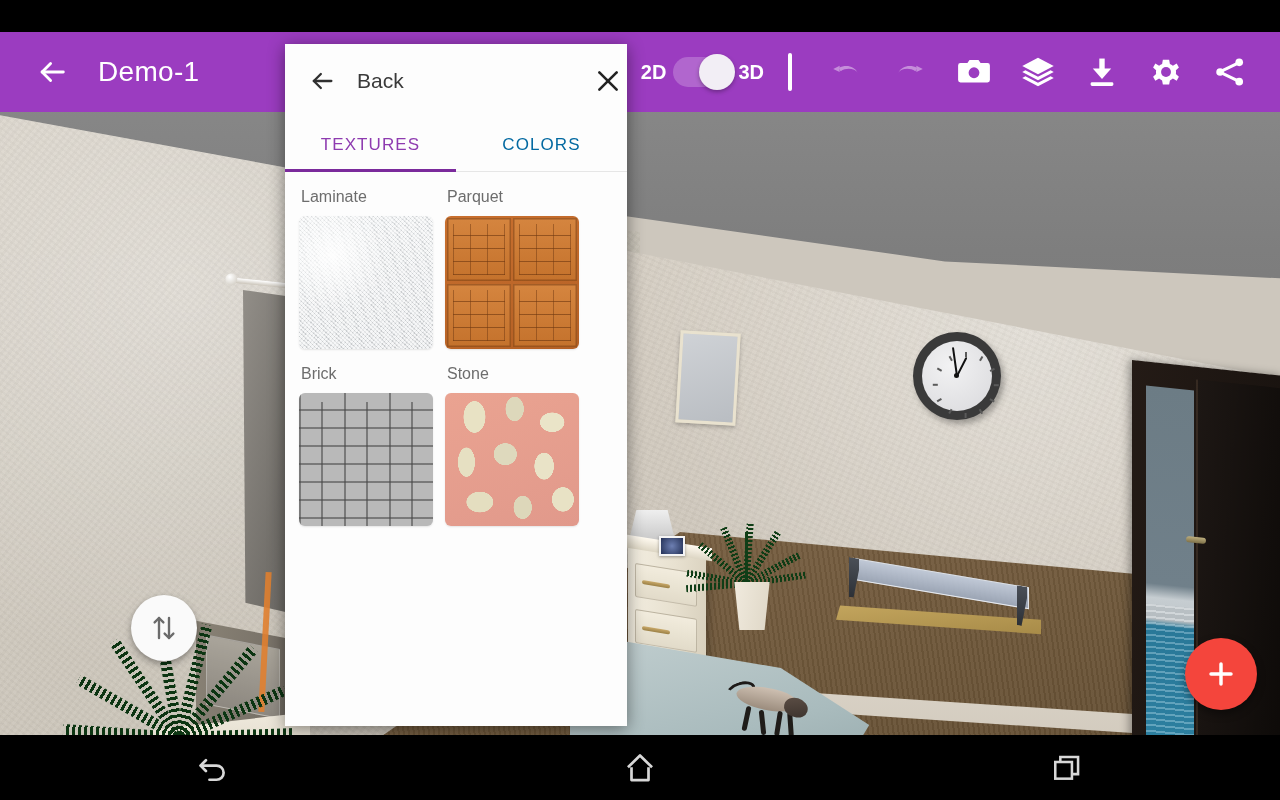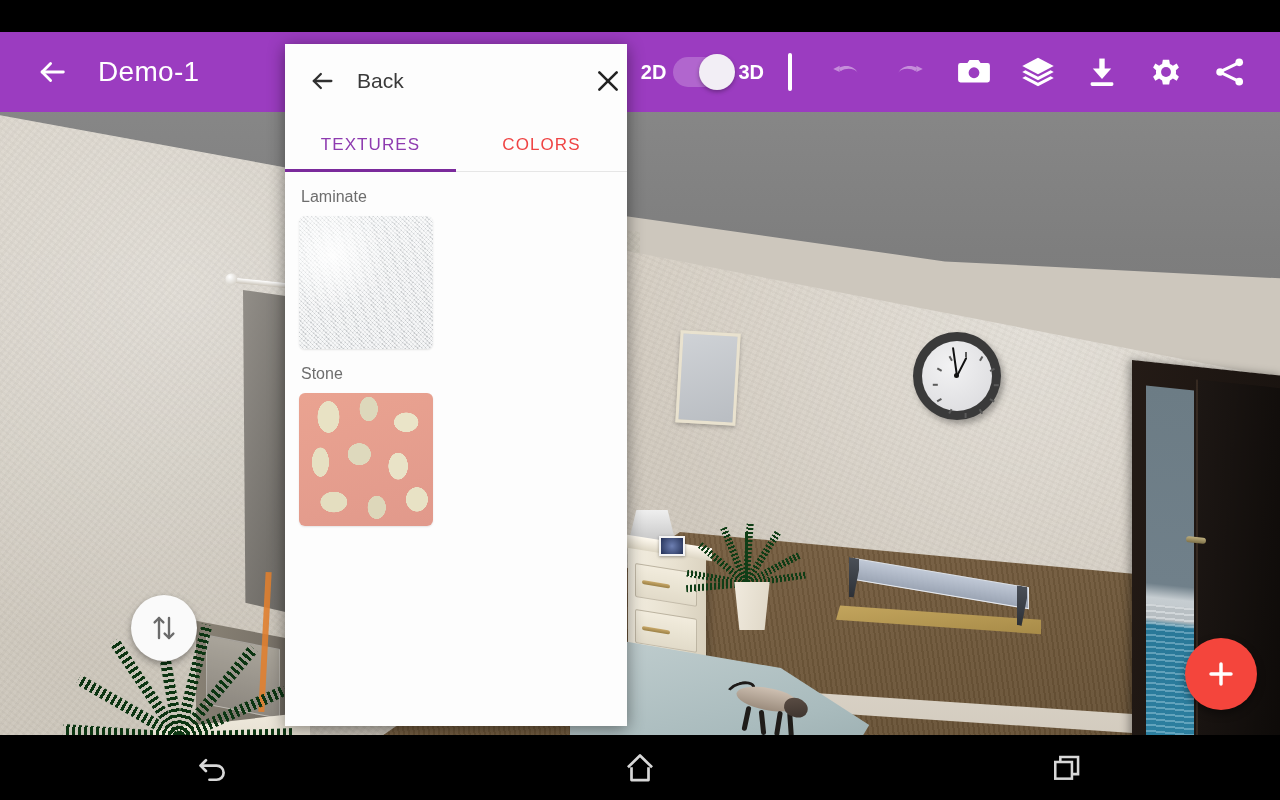--- a/index.html
+++ b/index.html
@@ -429,21 +429,21 @@
     height:74px; display:flex; align-items:center; flex-shrink:0;
     padding: 0 2px 0 20px;
   }
   .panel-back-icon { width:34px; height:34px; display:flex; align-items:center; justify-content:center; cursor:pointer; }
   .panel-back-label { font-size:21px; color:#3a3a3a; margin-left:18px; }
   .panel-close { margin-left:auto; width:34px; height:34px; display:flex; align-items:center; justify-content:center; cursor:pointer; }
 
   .tabs { display:flex; height:54px; flex-shrink:0; position:relative; }
   .tab {
     flex:1; display:flex; align-items:center; justify-content:center;
-    font-size:17px; letter-spacing:1.1px; cursor:pointer; color:#ef4444;
+    font-size:17px; letter-spacing:1.1px; cursor:pointer; color:#0369a1;
   }
   .tab.active { color:#8e3bb0; }
   .tab-underline {
     position:absolute; left:0; bottom:0; width:50%; height:3px; background:#7b2a9c;
   }
   .tabs-divider { position:absolute; left:0; bottom:0; width:100%; height:1px; background:#e6e6e6; }
 
   .grid {
     flex:1; overflow:hidden;
     padding: 10px 14px 0 14px;
@@ -796,24 +796,37 @@
       <div class="tab-underline"></div>
     </div>
 
     <div class="grid">
 
       <div class="grid-row">
         <div class="cell">
           <div class="cell-label">Laminate</div>
           <div class="swatch sw-plaster"></div>
         </div>
+        <div class="cell">
+          <div class="cell-label">Parquet</div>
+          <div class="swatch sw-parquet">
+            <span class="q q1"></span>
+              <span class="q q2"></span>
+              <span class="q q3"></span>
+              <span class="q q4"></span>
+          </div>
+        </div>
       </div>
 
 
       <div class="grid-row">
+        <div class="cell">
+          <div class="cell-label">Brick</div>
+          <div class="swatch sw-brick"></div>
+        </div>
         <div class="cell">
           <div class="cell-label">Stone</div>
           <div class="swatch sw-stone"></div>
         </div>
       </div>
 
     </div>
   </div>
 
   <div class="fab-swap">

